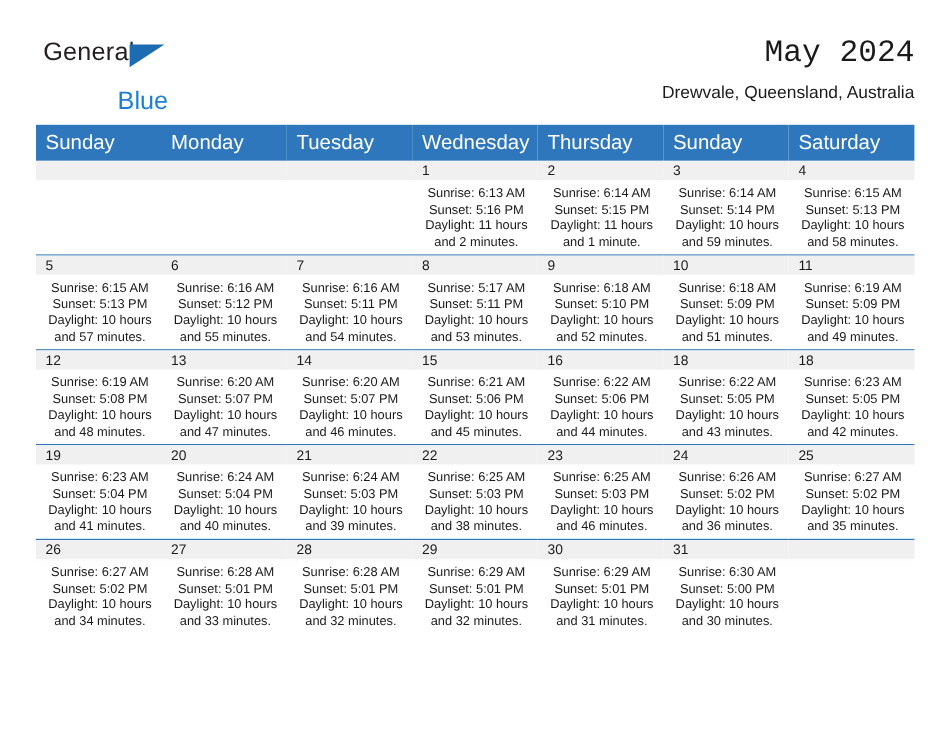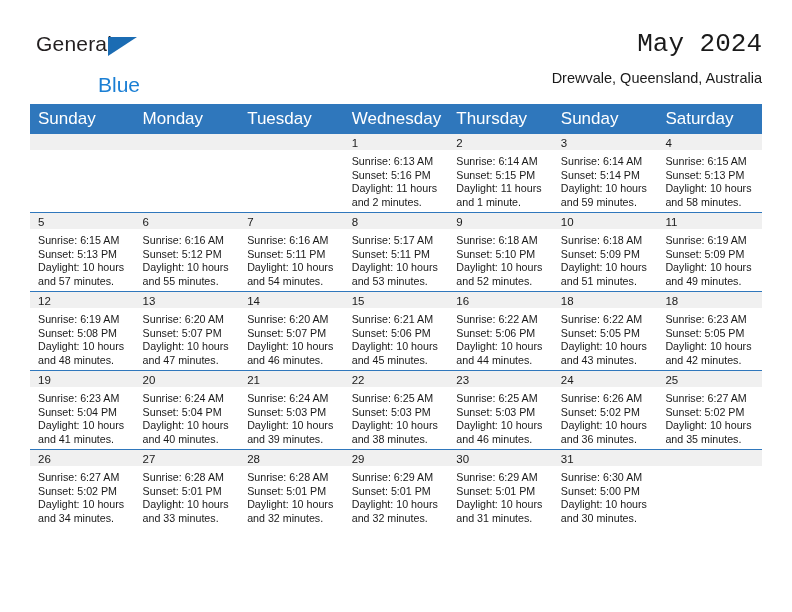--- a/index.html
+++ b/index.html
@@ -133,20 +133,21 @@
     border-bottom: 1px solid #ffffff;
   }
   .daynum-band.empty {
     color: transparent;
   }
   .details {
     padding: 4px 6px 0 8px;
     font-size: 10.7px;
     line-height: 13.6px;
     color: #1a1a1a;
+    text-align: center;
   }
   .details div {
     white-space: nowrap;
   }
 </style>
 </head>
 <body>
 
 <div class="page">
 

